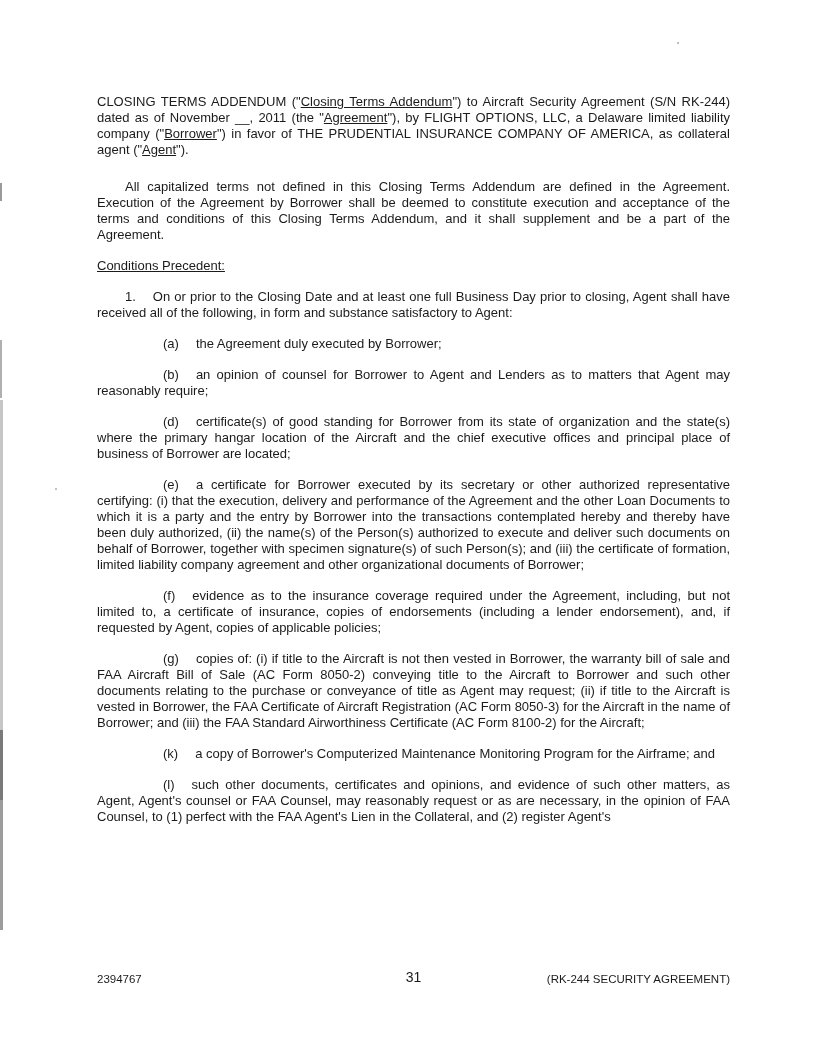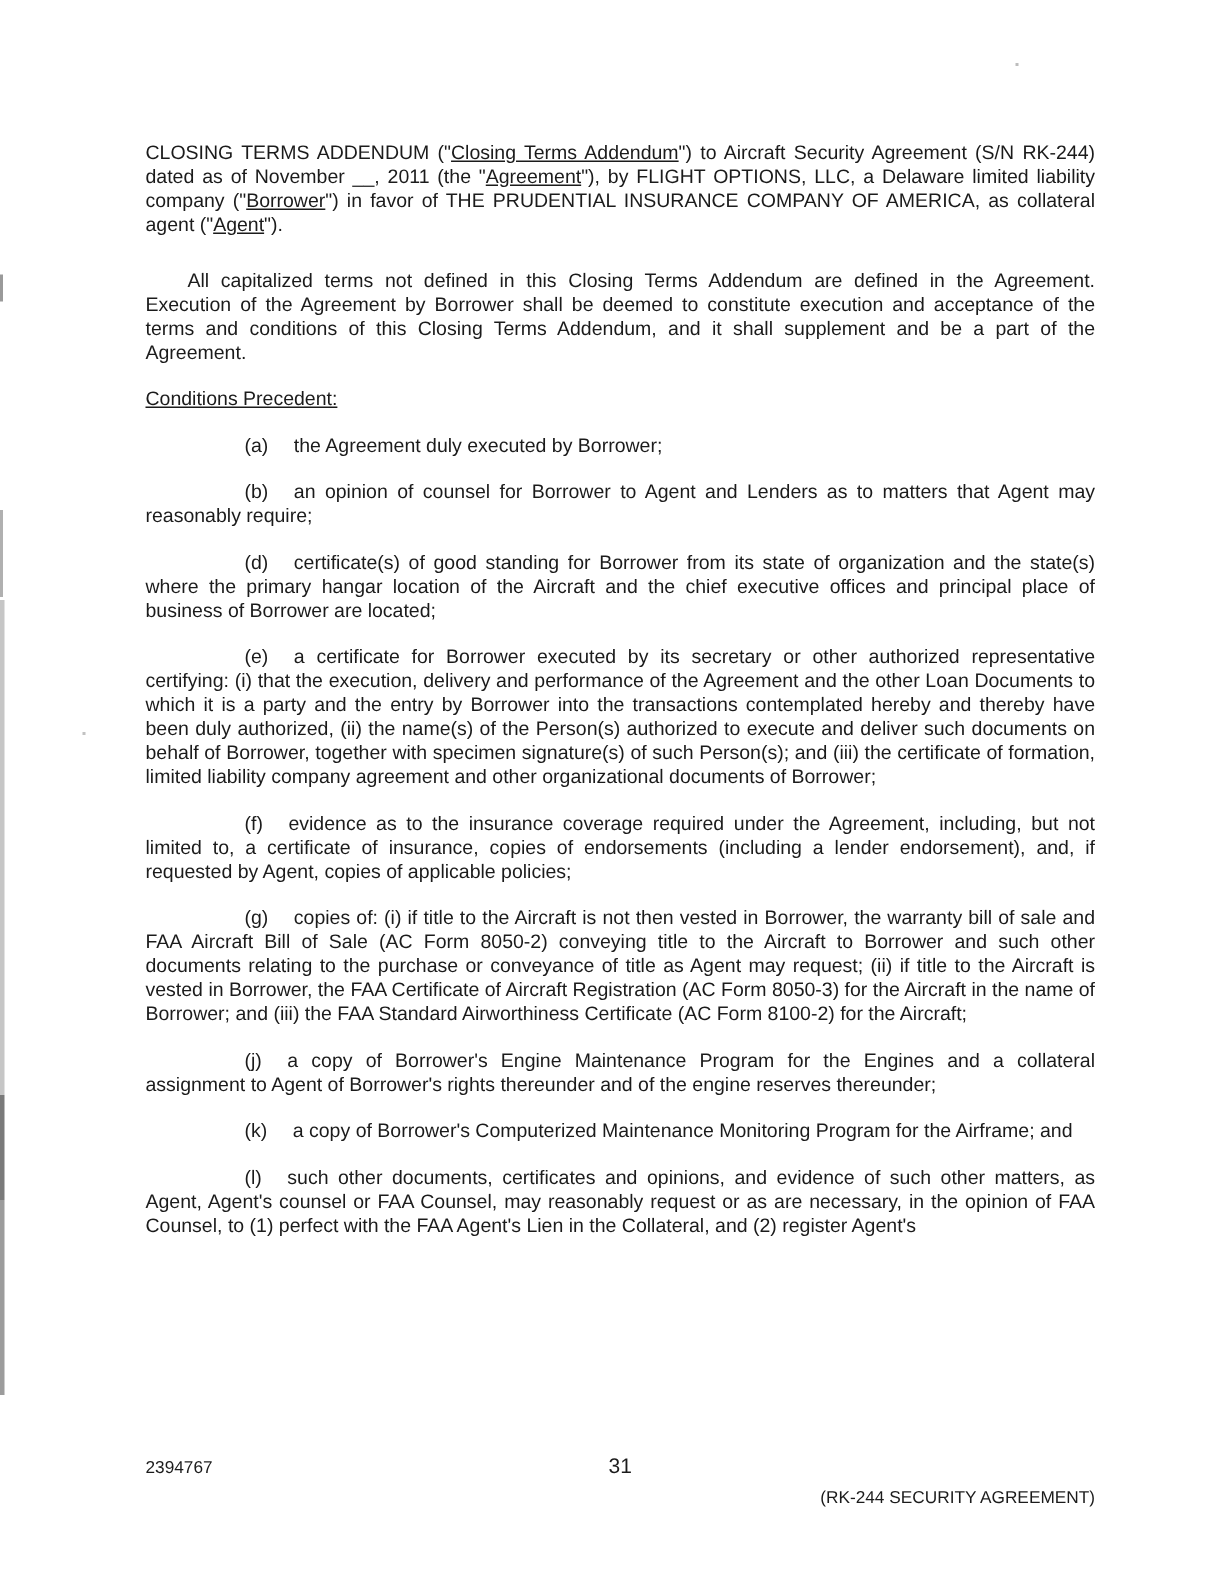--- a/index.html
+++ b/index.html
@@ -48,21 +48,21 @@
     line-height: 14px;
   }
   .footer .doc-number { position: absolute; left: 0; top: 2px; }
   .footer .page-number {
     position: absolute;
     left: 50%;
     transform: translateX(-50%);
     top: 0;
     font-size: 14px;
   }
-  .footer .doc-tag { position: absolute; right: 0; top: 2px; margin-top: 20px; }
+  .footer .doc-tag { position: absolute; right: 0; top: 2px; }
   
   .artifact { position: absolute; pointer-events: none; }
   .a1 { left: 0; top: 183px; width: 2px; height: 18px; background: #9a9a9a; }
   .a2 { left: 0; top: 340px; width: 2px; height: 58px; background: #b0b0b0; }
   .a3 { left: 0; top: 400px; width: 3px; height: 330px; background: #c6c6c6; }
   .a4 { left: 0; top: 730px; width: 3px; height: 70px; background: #7a7a7a; }
   .a5 { left: 0; top: 800px; width: 3px; height: 130px; background: #9c9c9c; }
   .speck1 { left: 677px; top: 42px; width: 2px; height: 2px; background: #bdbdbd; }
   .speck2 { left: 55px; top: 488px; width: 2px; height: 2px; background: #c2c2c2; }
 </style>
@@ -74,27 +74,27 @@
 <div class="artifact a3"></div>
 <div class="artifact a4"></div>
 <div class="artifact a5"></div>
 <div class="artifact speck1"></div>
 <div class="artifact speck2"></div>
 
 <div class="doc-body" id="doc-body">
     <p class="para kind-intro"><span>CLOSING TERMS ADDENDUM ("</span><span class="u">Closing Terms Addendum</span><span>") to Aircraft Security Agreement (S/N RK-244) dated as of November __, 2011 (the "</span><span class="u">Agreement</span><span>"), by FLIGHT OPTIONS, LLC, a Delaware limited liability company ("</span><span class="u">Borrower</span><span>") in favor of THE PRUDENTIAL INSURANCE COMPANY OF AMERICA, as collateral agent ("</span><span class="u">Agent</span><span>").</span></p>
     <p class="para kind-indented"><span>All capitalized terms not defined in this Closing Terms Addendum are defined in the Agreement. Execution of the Agreement by Borrower shall be deemed to constitute execution and acceptance of the terms and conditions of this Closing Terms Addendum, and it shall supplement and be a part of the Agreement.</span></p>
     <p class="para kind-heading"><span class="u">Conditions Precedent:</span></p>
+    <p class="para kind-numbered"><span>1.</span><span class="tab"></span><span>On or prior to the Closing Date and at least one full Business Day prior to closing, Agent shall have received all of the following, in form and substance satisfactory to Agent:</span></p>
     <p class="para kind-lettered"><span>(a)</span><span class="tab"></span><span>the Agreement duly executed by Borrower;</span></p>
     <p class="para kind-lettered"><span>(b)</span><span class="tab"></span><span>an opinion of counsel for Borrower to Agent and Lenders as to matters that Agent may reasonably require;</span></p>
     <p class="para kind-lettered"><span>(d)</span><span class="tab"></span><span>certificate(s) of good standing for Borrower from its state of organization and the state(s) where the primary hangar location of the Aircraft and the chief executive offices and principal place of business of Borrower are located;</span></p>
     <p class="para kind-lettered"><span>(e)</span><span class="tab"></span><span>a certificate for Borrower executed by its secretary or other authorized representative certifying: (i) that the execution, delivery and performance of the Agreement and the other Loan Documents to which it is a party and the entry by Borrower into the transactions contemplated hereby and thereby have been duly authorized, (ii) the name(s) of the Person(s) authorized to execute and deliver such documents on behalf of Borrower, together with specimen signature(s) of such Person(s); and (iii) the certificate of formation, limited liability company agreement and other organizational documents of Borrower;</span></p>
     <p class="para kind-lettered"><span>(f)</span><span class="tab"></span><span>evidence as to the insurance coverage required under the Agreement, including, but not limited to, a certificate of insurance, copies of endorsements (including a lender endorsement), and, if requested by Agent, copies of applicable policies;</span></p>
     <p class="para kind-lettered"><span>(g)</span><span class="tab"></span><span>copies of: (i) if title to the Aircraft is not then vested in Borrower, the warranty bill of sale and FAA Aircraft Bill of Sale (AC Form 8050-2) conveying title to the Aircraft to Borrower and such other documents relating to the purchase or conveyance of title as Agent may request; (ii) if title to the Aircraft is vested in Borrower, the FAA Certificate of Aircraft Registration (AC Form 8050-3) for the Aircraft in the name of Borrower; and (iii) the FAA Standard Airworthiness Certificate (AC Form 8100-2) for the Aircraft;</span></p>
-    <p class="para kind-lettered"><span>(j)</span><span class="tab"></span><span>a copy of Borrower's Engine Maintenance Program for the Engines and a collateral assignment to Agent of Borrower's rights thereunder and of the engine reserves thereunder;</span></p>
     <p class="para kind-lettered"><span>(k)</span><span class="tab"></span><span>a copy of Borrower's Computerized Maintenance Monitoring Program for the Airframe; and</span></p>
     <p class="para kind-lettered"><span>(l)</span><span class="tab"></span><span>such other documents, certificates and opinions, and evidence of such other matters, as Agent, Agent's counsel or FAA Counsel, may reasonably request or as are necessary, in the opinion of FAA Counsel, to (1) perfect with the FAA Agent's Lien in the Collateral, and (2) register Agent's</span></p>
   </div>
 
 <div class="footer">
   <span class="doc-number">2394767</span>
   <span class="page-number">31</span>
   <span class="doc-tag">(RK-244 SECURITY AGREEMENT)</span>
 </div>
 

